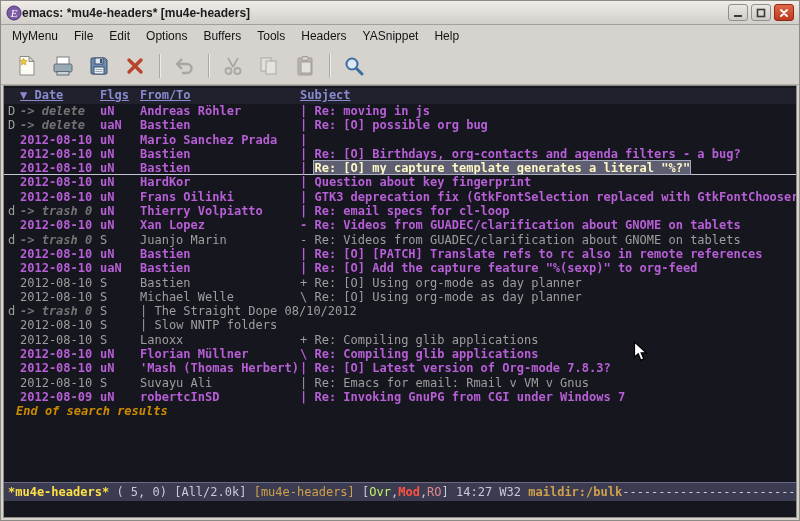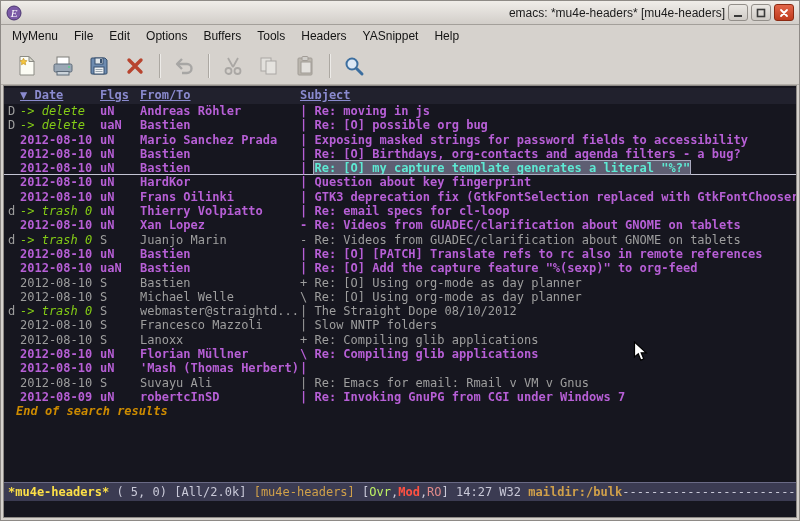--- a/index.html
+++ b/index.html
@@ -1,21 +1,21 @@
 <!DOCTYPE html>
 <html><head>
 <meta charset="utf-8">
 <style>
   * { margin:0; padding:0; box-sizing:border-box; }
   html,body { width:800px; height:521px; font-family:"Liberation Sans",sans-serif; }
   .window { position:relative; width:800px; height:521px; background:#d6d2cd; border:1px solid #8e8a86; display:flex; flex-direction:column; overflow:hidden; }
 
   
   .titlebar { height:24px; flex:none; background:linear-gradient(#f0ede9,#d2cec9); border-bottom:1px solid #a39f9a; display:flex; align-items:center; padding:0 5px; }
-  .title { flex:1; text-align:right; font-weight:normal; font-size:12px; color:#1b1b1b; }
+  .title { flex:1; text-align:left; font-weight:bold; font-size:12px; color:#1b1b1b; }
   .winbtn { width:20px; height:17px; flex:none; border:1px solid #938f8a; border-radius:3px; background:linear-gradient(#eae7e3,#cfcbc6); margin-left:3px; display:flex; align-items:center; justify-content:center; }
   .winbtn.close { background:linear-gradient(#e2664a,#bf3a1c); border-color:#8c2a12; }
 
   
   .menubar { height:22px; flex:none; background:#d6d2cd; display:flex; align-items:center; padding-left:3px; font-size:12px; color:#141414;text-align:right; }
   .menu-item { padding:3px 8px; cursor:default; }
 
   
   .toolbar { height:38px; flex:none; background:#d6d2cd; border-bottom:1px solid #b3afa9; display:flex; align-items:center; padding-left:10px; }
   .tool-btn { width:32px; height:30px; display:flex; align-items:center; justify-content:center; border-radius:3px; margin-right:4px; }
@@ -31,23 +31,23 @@
 
   .row { display:flex; height:14.3px; line-height:14.3px; white-space:pre; padding-left:4px; }
   .c-mark{width:12px;flex:none;color:#9e9e9e}
   .c-date{width:80px;flex:none}
   .c-flags{width:40px;flex:none}
   .c-from{width:160px;flex:none;overflow:hidden}
   .c-prefix{flex:none}
   .c-subject{overflow:hidden}
   .f-unread{color:#b75fd6;font-weight:bold}
   .f-read{color:#9e9e9e}
-  .f-action{color:#84cc16;font-style:italic;font-weight:normal}
+  .f-action{color:#737373;font-style:italic;font-weight:bold}
   .row.current{border-bottom:1px solid #c4c4d4}
-  .row.current .c-subject.hl{background:#5e5e72;color:#5eead4;outline:1px solid #a9a9be;font-weight:bold}
+  .row.current .c-subject.hl{background:#5e5e72;color:#fef9c3;outline:1px solid #a9a9be;font-weight:bold}
   .end-line{color:#cd8b00;font-style:italic;font-weight:bold;padding-left:12px;height:14.3px;line-height:14.3px;white-space:pre}
 
   
   .modeline { height:19px; flex:none; background:#3b3b52; border-top:1px solid #6a6a85; font-family:"DejaVu Sans Mono",monospace; font-size:12px; line-height:18px; white-space:pre; overflow:hidden; padding-left:4px; color:#c9c9d8; }
   .ml-buffer{color:#fde047;font-weight:bold}
   .ml-plain{color:#c9c9d8}
   .ml-mode{color:#d0a04a}
   .ml-ovr{color:#bef264}
   .ml-mod{color:#ff5142;font-weight:bold}
   .ml-ro{color:#e08a8a}
@@ -190,21 +190,20 @@
     <span class="c-from f-unread">Bastien</span>
     <span class="c-prefix f-unread">| </span>
     <span class="c-subject f-unread">Re: [O] possible org bug</span>
   </div>
           <div class="row">
     <span class="c-mark"></span>
     <span class="c-date f-unread">2012-08-10</span>
     <span class="c-flags f-unread">uN</span>
     <span class="c-from f-unread">Mario Sanchez Prada</span>
     <span class="c-prefix f-unread">| </span>
-    <span class="c-subject f-unread">Exposing masked strings for password fields to accessibility</span>
   </div>
           <div class="row">
     <span class="c-mark"></span>
     <span class="c-date f-unread">2012-08-10</span>
     <span class="c-flags f-unread">uN</span>
     <span class="c-from f-unread">Bastien</span>
     <span class="c-prefix f-unread">| </span>
     <span class="c-subject f-unread">Re: [O] Birthdays, org-contacts and agenda filters - a bug?</span>
   </div>
           <div class="row current">
@@ -284,29 +283,27 @@
     <span class="c-date f-read">2012-08-10</span>
     <span class="c-flags f-read">S</span>
     <span class="c-from f-read">Michael Welle</span>
     <span class="c-prefix f-read">\ </span>
     <span class="c-subject f-read">Re: [O] Using org-mode as day planner</span>
   </div>
           <div class="row">
     <span class="c-mark">d</span>
     <span class="c-date f-action">-&gt; trash 0</span>
     <span class="c-flags f-read">S</span>
-    <span class="c-from f-read">webmaster@straightd...</span>
     <span class="c-prefix f-read">| </span>
     <span class="c-subject f-read">The Straight Dope 08/10/2012</span>
   </div>
           <div class="row">
     <span class="c-mark"></span>
     <span class="c-date f-read">2012-08-10</span>
     <span class="c-flags f-read">S</span>
-    <span class="c-from f-read">Francesco Mazzoli</span>
     <span class="c-prefix f-read">| </span>
     <span class="c-subject f-read">Slow NNTP folders</span>
   </div>
           <div class="row">
     <span class="c-mark"></span>
     <span class="c-date f-read">2012-08-10</span>
     <span class="c-flags f-read">S</span>
     <span class="c-from f-read">Lanoxx</span>
     <span class="c-prefix f-read">+ </span>
     <span class="c-subject f-read">Re: Compiling glib applications</span>
@@ -318,20 +315,21 @@
     <span class="c-from f-unread">Florian Müllner</span>
     <span class="c-prefix f-unread">\ </span>
     <span class="c-subject f-unread">Re: Compiling glib applications</span>
   </div>
           <div class="row">
     <span class="c-mark"></span>
     <span class="c-date f-unread">2012-08-10</span>
     <span class="c-flags f-unread">uN</span>
     <span class="c-from f-unread">'Mash (Thomas Herbert)</span>
     <span class="c-prefix f-unread">| </span>
+    <span class="c-subject f-unread">Re: [O] Latest version of Org-mode 7.8.3?</span>
   </div>
           <div class="row">
     <span class="c-mark"></span>
     <span class="c-date f-read">2012-08-10</span>
     <span class="c-flags f-read">S</span>
     <span class="c-from f-read">Suvayu Ali</span>
     <span class="c-prefix f-read">| </span>
     <span class="c-subject f-read">Re: Emacs for email: Rmail v VM v Gnus</span>
   </div>
           <div class="row">

